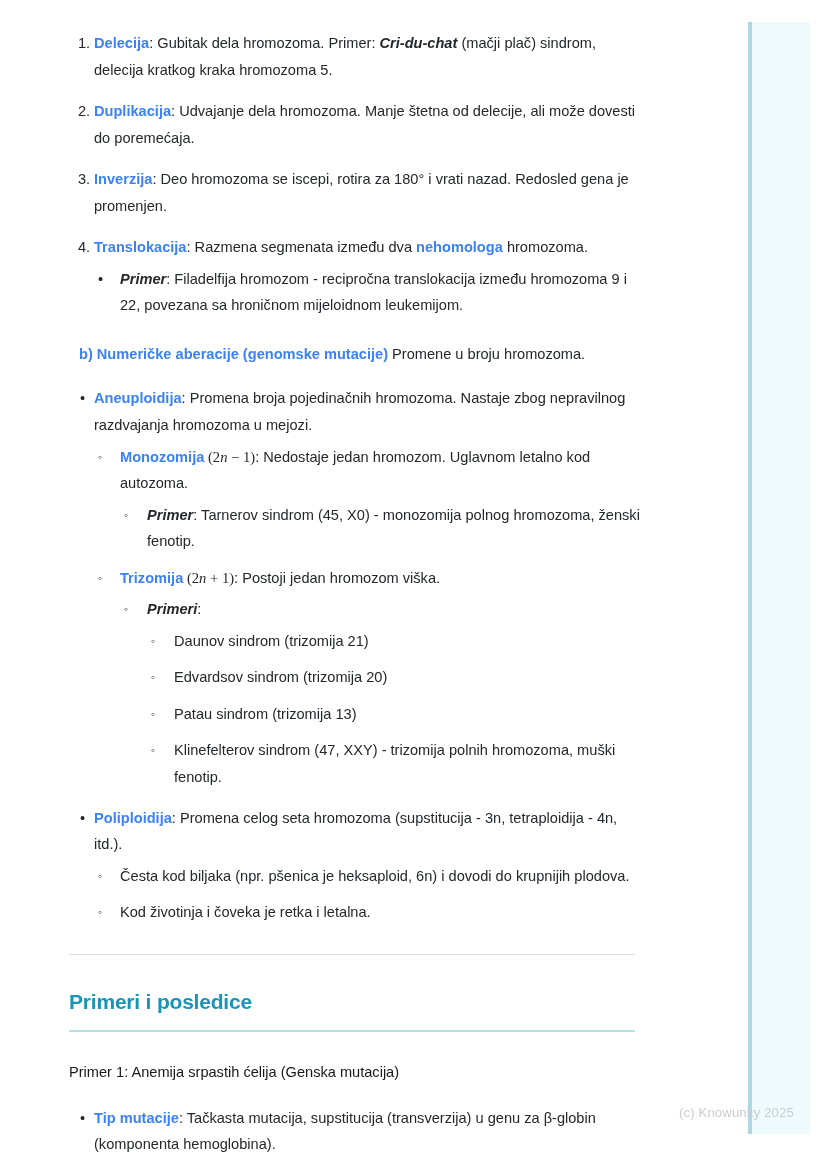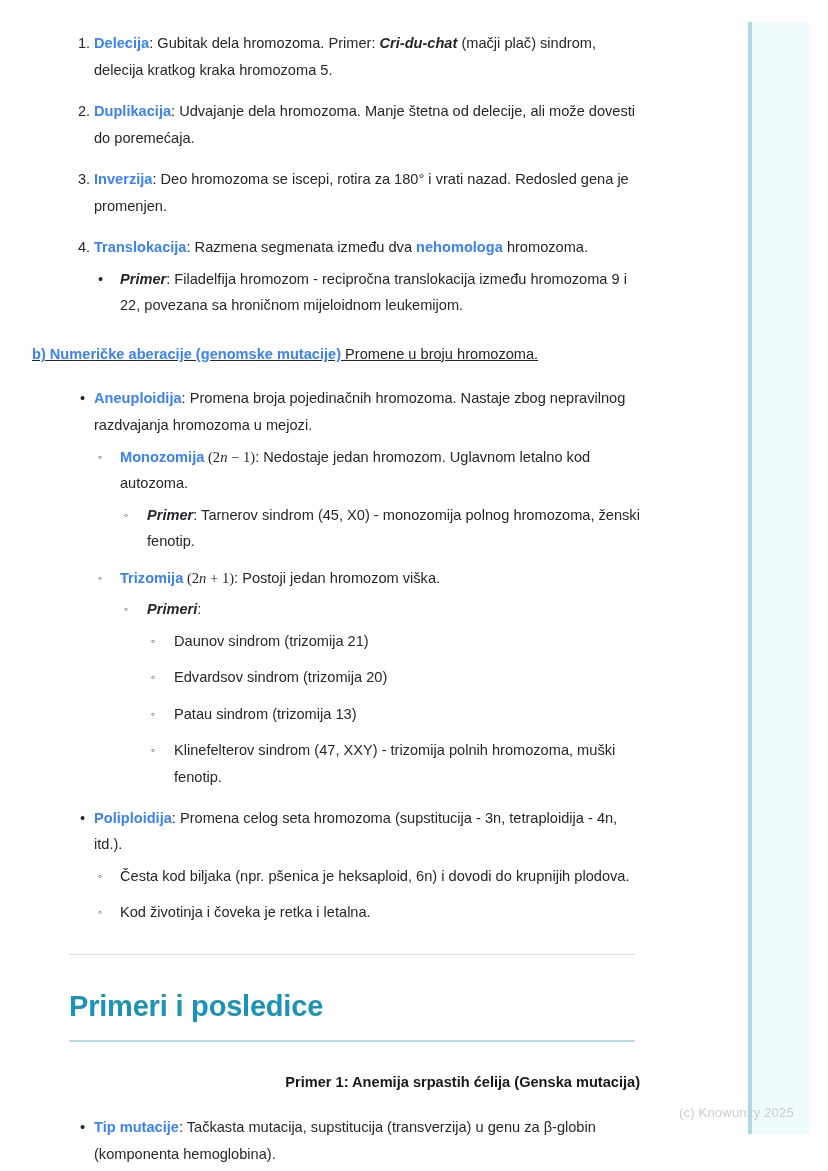--- a/index.html
+++ b/index.html
@@ -109,56 +109,54 @@
   
   .sub.disc > li > .marker { font-size: 14.6px; line-height: 1.82; }
 
   b, strong { font-weight: bold; color: #3b82f6; }
   i, em { font-style: italic; font-weight: bold; }
   .mathvar { font-style: italic; font-family: "Liberation Serif", "DejaVu Serif", serif; }
   .mathnum { font-family: "Liberation Serif", "DejaVu Serif", serif; }
 
   
   .para-b {
-    padding-left: 32px;
+    padding-left: 79px;
     padding-right: 60px;
     margin: 22px 0 18px 0;
-    text-decoration: underline;
   }
 
   
   .hr-gray {
     position: relative;
     margin: 28px 0 0 69px;
     width: 566px;
     height: 1px;
     background: #dcdfe1;
   }
   .section-h2 {
     margin: 34px 0 0 69px;
-    font-size: 29px;
+    font-size: 21px;
     font-weight: bold;
     color: #1a93b7;
     letter-spacing: -0.2px;
     line-height: 1.2;
   }
   .hr-teal {
     margin: 16px 0 0 69px;
     width: 566px;
     height: 2px;
     background: #b6dde8;
   }
   .subhead {
     margin: 27px 0 0 69px;
     padding-right: 60px;
     font-size: 14.6px;
-    font-weight: bold;
+    font-weight: normal;
     color: #16181b;
     line-height: 1.82;
-    text-align: right;
   }
   .after-sub { margin-top: 19px; }
 
   
   #watermark {
     position: absolute;
     left: 679px;
     top: 1105px;
     font-size: 13px;
     color: #c8cdd1;

